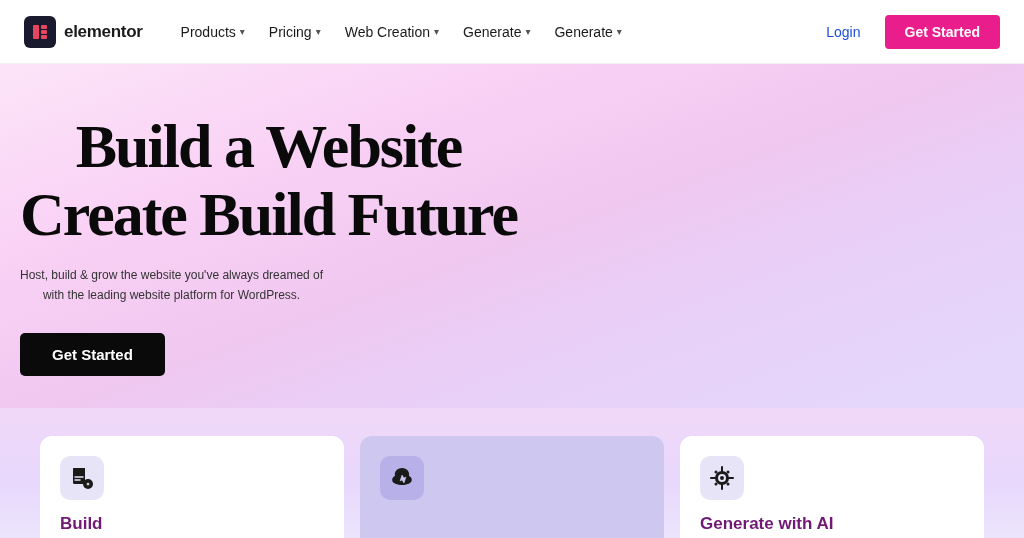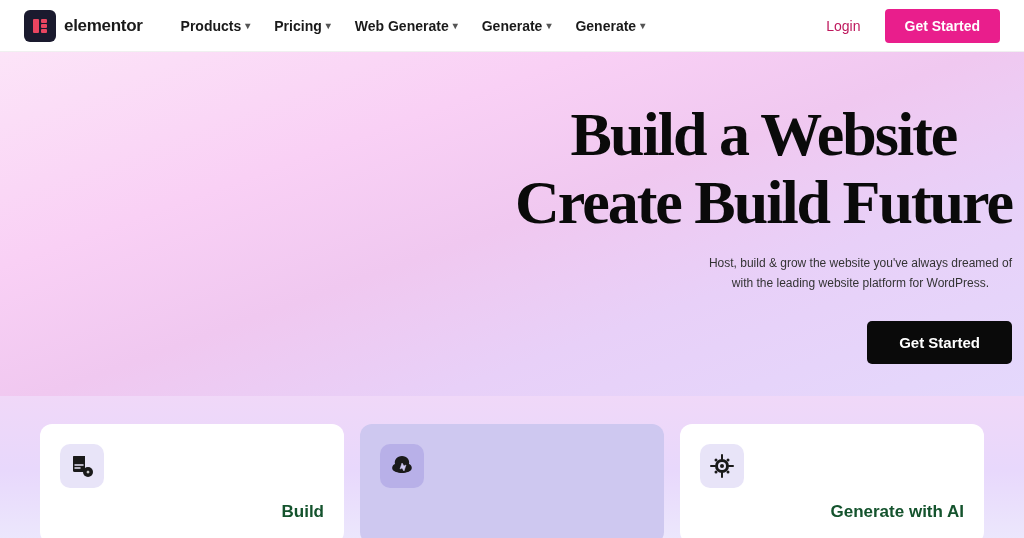--- a/index.html
+++ b/index.html
@@ -8,21 +8,21 @@
       width: 1024px;
       height: 538px;
       overflow: hidden;
       background: #fff;
     }
 
     
     .navbar {
       display: flex;
       padding: 0 24px;
-      height: 52px;
+      height: 64px;
       background: #fff;
       border-bottom: 1px solid #f0f0f0;
       position: relative;
       z-index: 10;
     }
     .logo {
       display: flex;
       align-items: center;
       gap: 8px;
       margin-right: 28px;
@@ -50,61 +50,61 @@
       align-items: center;
       gap: 4px;
       flex: 1;
     }
     .nav-item {
       display: flex;
       align-items: center;
       gap: 4px;
       padding: 6px 10px;
       font-size: 14px;
-      font-weight: 700;
+      font-weight: 400;
       color: #1a1a1a;
       cursor: pointer;
       border-radius: 4px;
     }
     .nav-chevron {
       font-size: 10px;
       color: #555;
     }
     .nav-actions {
       display: flex;
       align-items: center;
       gap: 12px;
     }
     .login-btn {
       font-size: 14px;
       font-weight: 500;
-      color: #be185d;
+      color: #1d4ed8;
       cursor: pointer;
       padding: 6px 12px;
     }
     .get-started-btn {
       background: #e91e8c;
       color: #fff;
       font-size: 14px;
       font-weight: 600;
       padding: 9px 20px;
       border-radius: 4px;
       cursor: pointer;
       border: none;
       white-space: nowrap;
     }
 
     
     .hero {
       background: linear-gradient(160deg, #fce4f8 0%, #f9d0f5 30%, #f0c8f0 50%, #e8d0f8 70%, #e4d8fc 100%);
-      padding: 48px 12px 32px;
+      padding: 48px 20px 32px;
       text-align: center;
       display: flex;
       flex-direction: column;
-      align-items: flex-end;
+      align-items: flex-start;
     }
     .hero-title {
       font-size: 62px;
       font-weight: 900;
       color: #0a0a0a;
       line-height: 1.1;
       letter-spacing: -2px;
       margin-bottom: 18px;
       font-family: Georgia, 'Times New Roman', serif;
     }
@@ -154,23 +154,22 @@
       justify-content: center;
       margin-bottom: 14px;
       font-size: 22px;
     }
     .card.highlighted .card-icon {
       background: #b8b0e8;
     }
     .card-title {
       font-size: 17px;
       font-weight: 700;
-      color: #14532d;
+      color: #701a75;
       margin-bottom: 0;
-      text-align: right;
     }
   </style>
 </head>
 <body>
 
 <nav class="navbar">
   <div class="logo">
     <div class="logo-icon">
       <svg width="18" height="18" viewBox="0 0 18 18" fill="none">
         <rect x="2" y="2" width="6" height="14" rx="1" fill="#e94560"></rect>
@@ -185,21 +184,21 @@
   <div class="nav-links">
     <div class="nav-item">
       <span>Products</span>
       <span class="nav-chevron">▾</span>
     </div>
     <div class="nav-item">
       <span>Pricing</span>
       <span class="nav-chevron">▾</span>
     </div>
     <div class="nav-item">
-      <span>Web Generate</span>
+      <span>Web Creation</span>
       <span class="nav-chevron">▾</span>
     </div>
     <div class="nav-item">
       <span>Generate</span>
       <span class="nav-chevron">▾</span>
     </div>
     <div class="nav-item">
       <span>Generate</span>
       <span class="nav-chevron">▾</span>
     </div>

